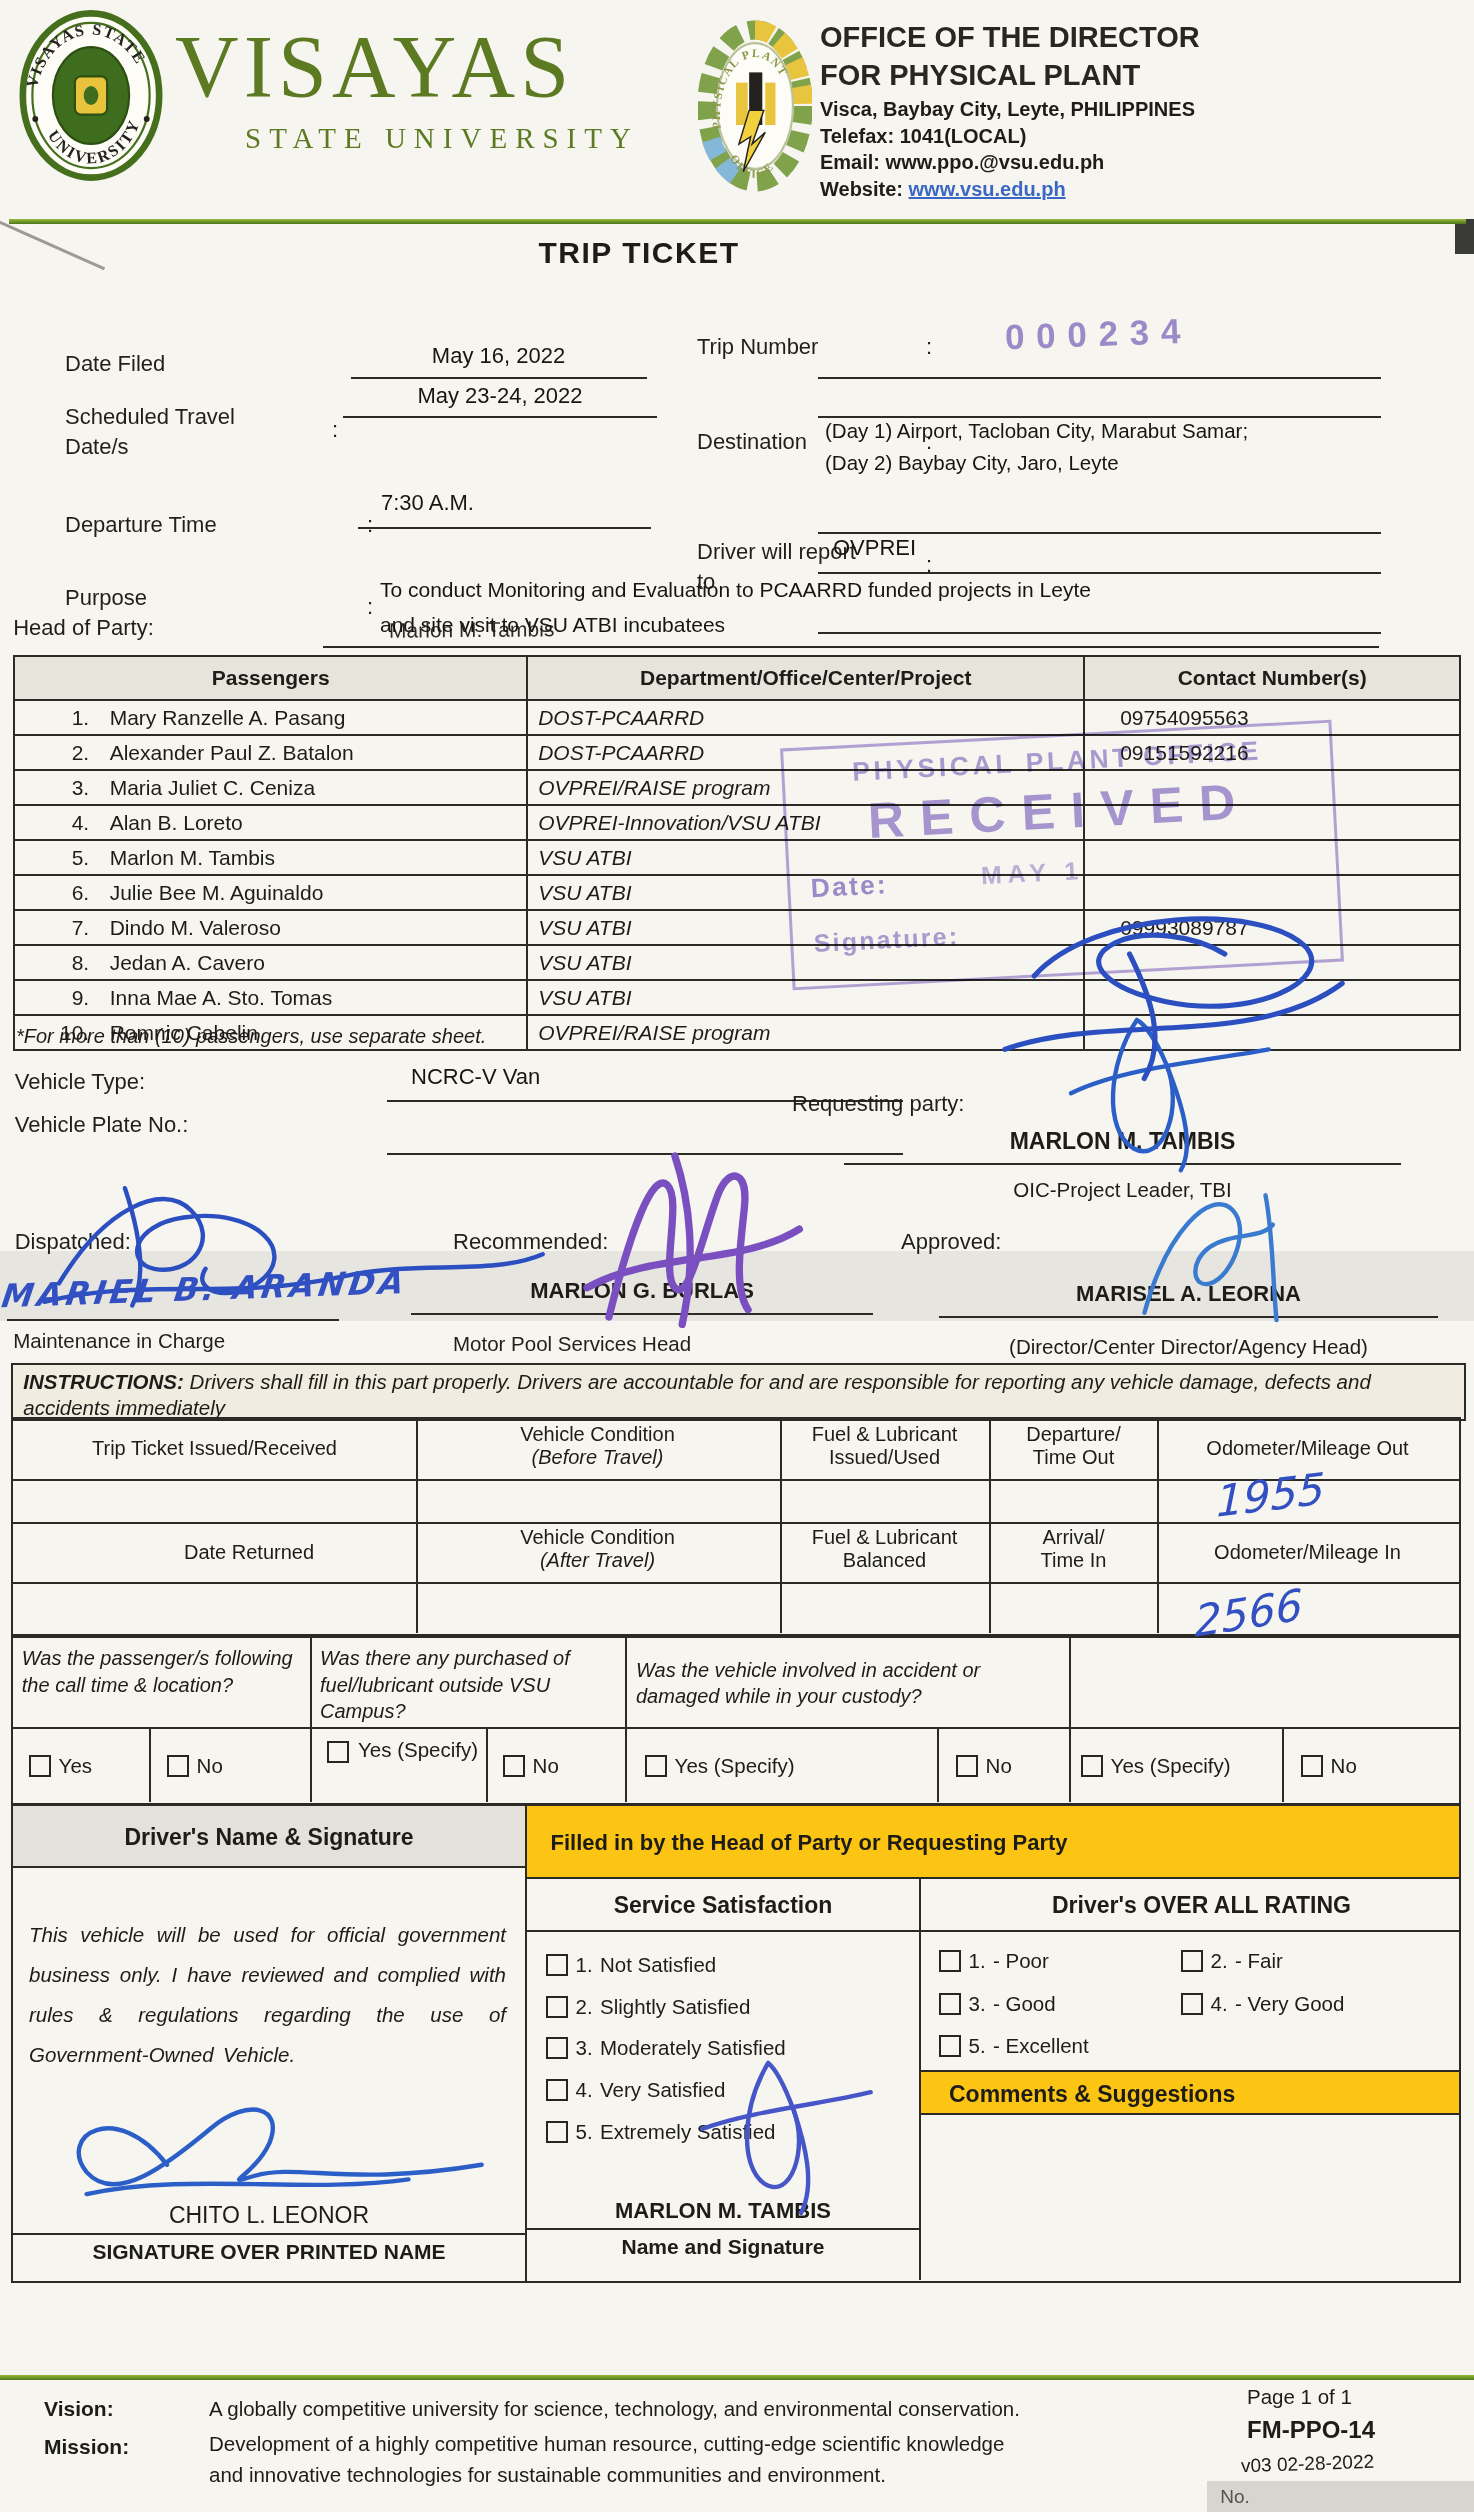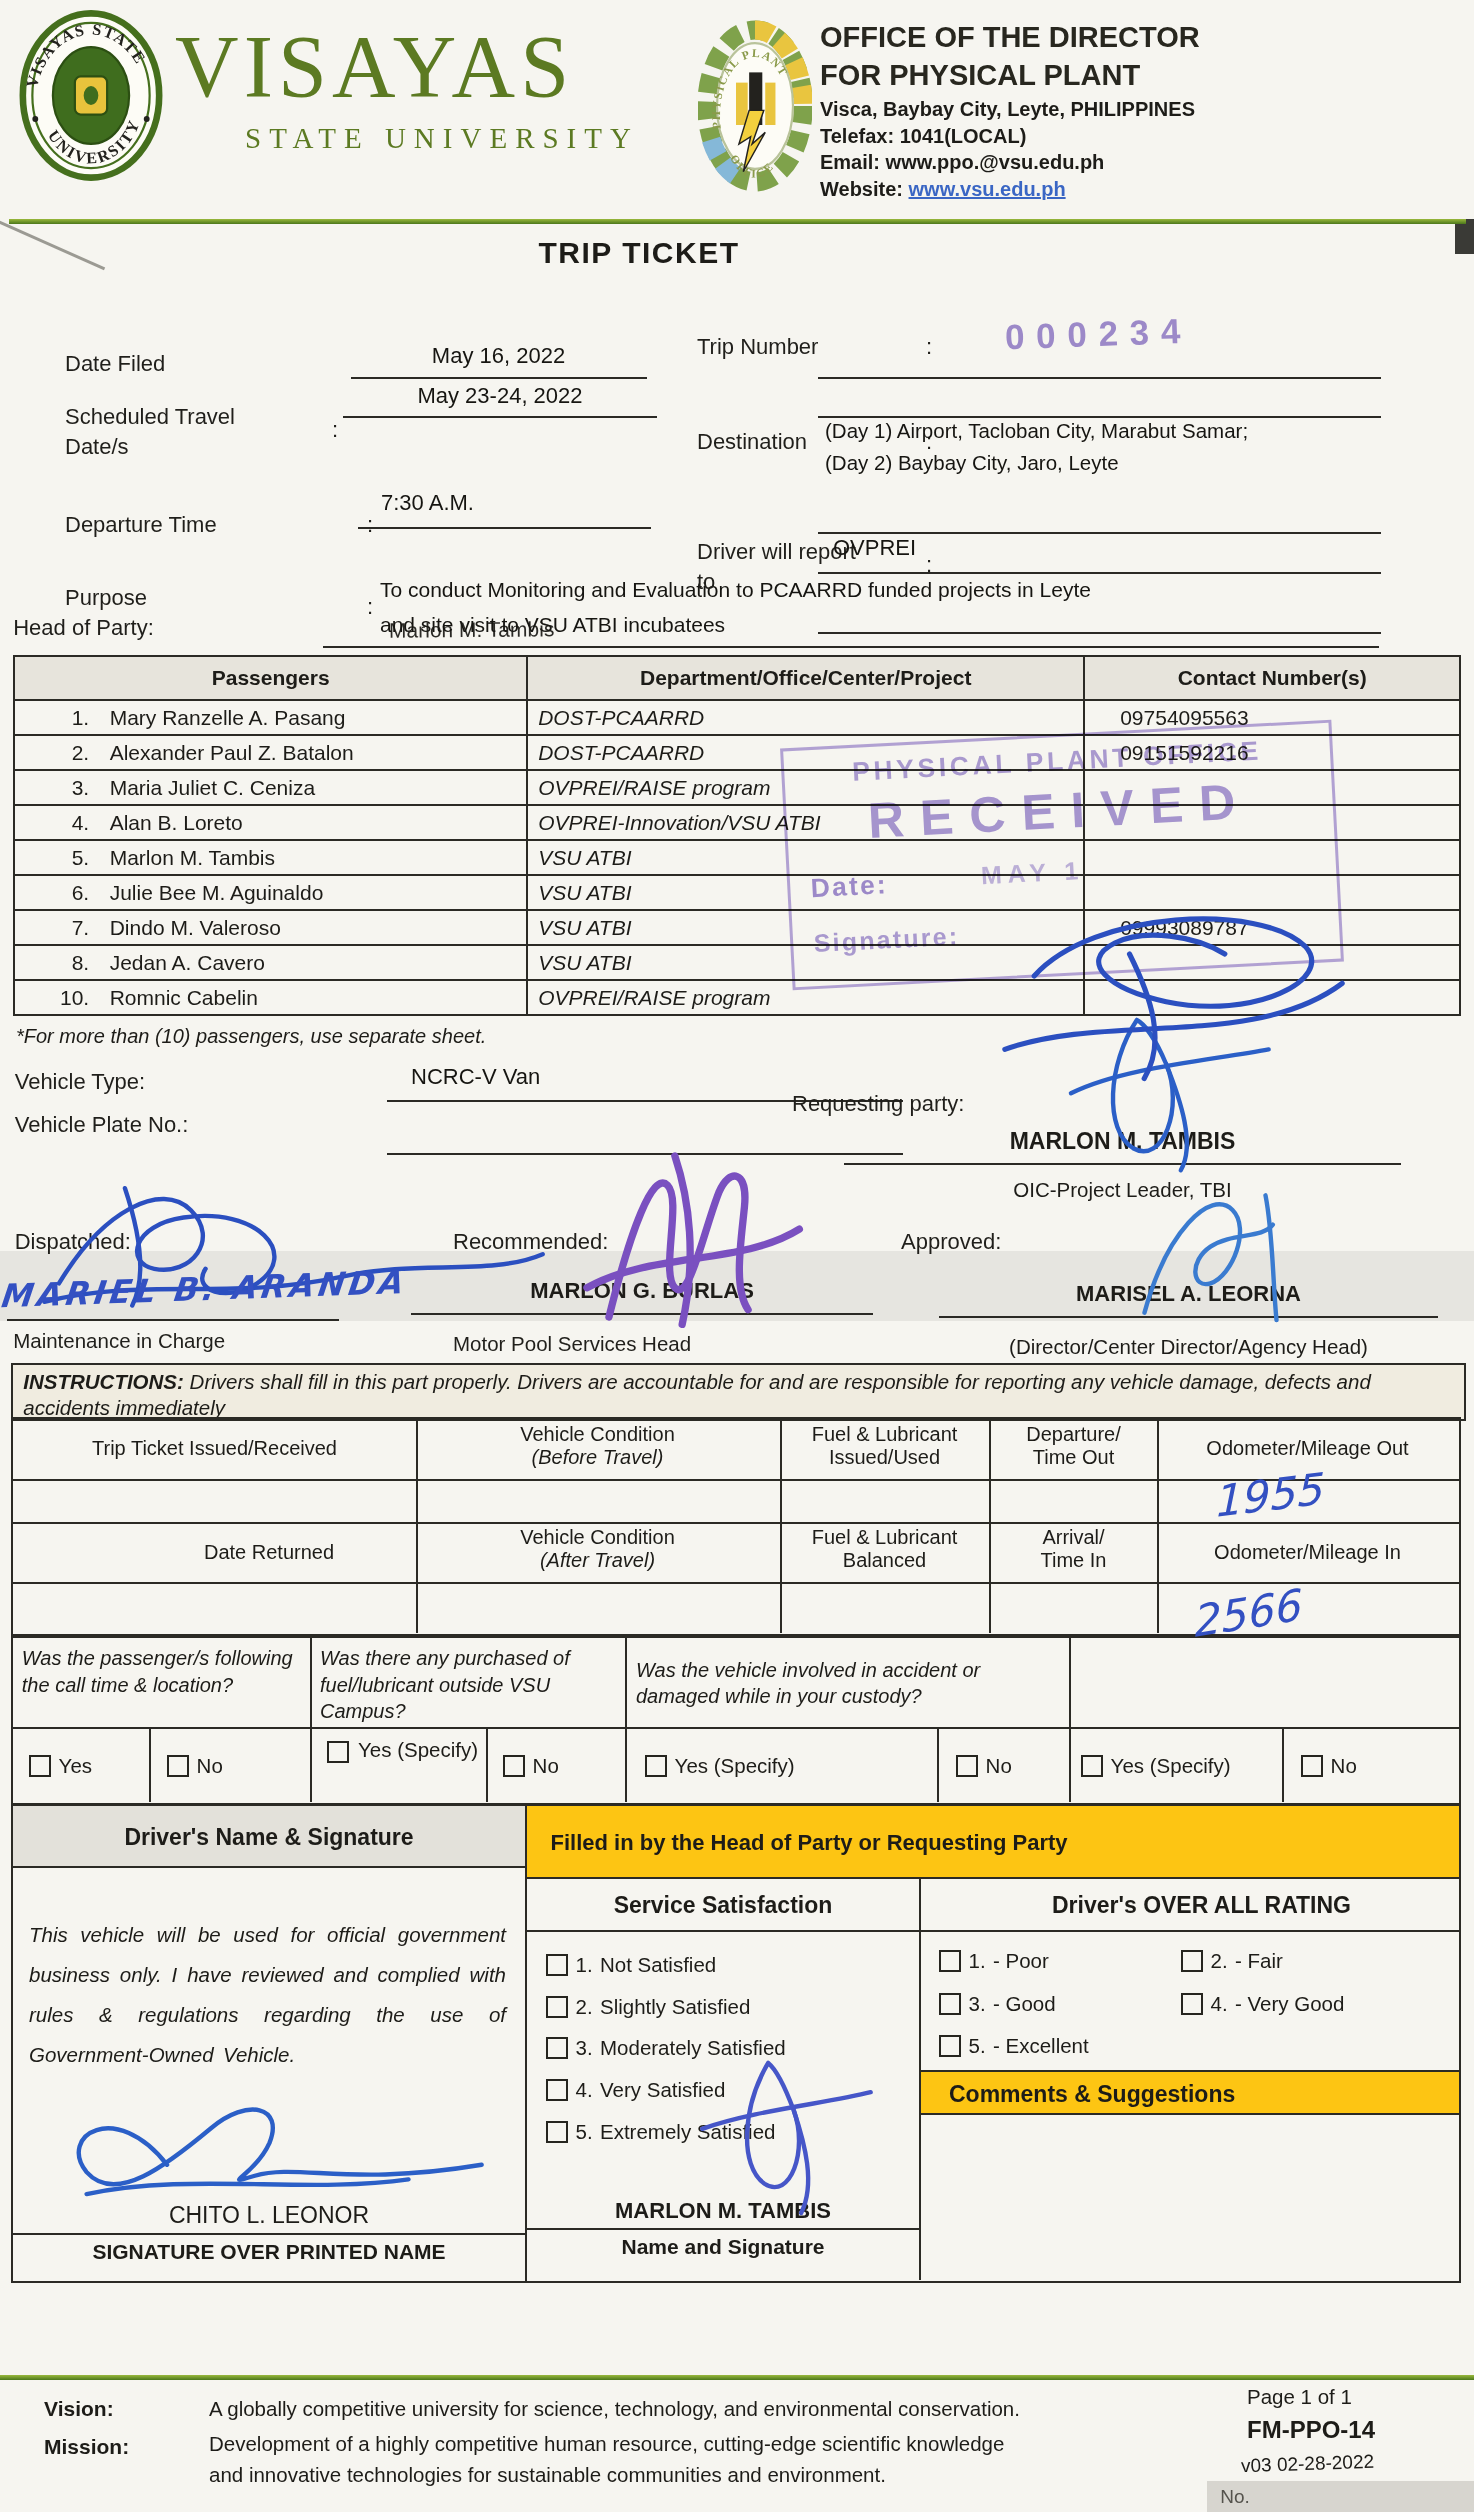--- a/index.html
+++ b/index.html
@@ -192,20 +192,25 @@
         <td><span class="rno">7.</span><span>Dindo M. Valeroso</span></td>
         <td class="dept">VSU ATBI</td>
         <td class="contact">09993089787</td>
       </tr>
       <tr>
         <td><span class="rno">8.</span><span>Jedan A. Cavero</span></td>
         <td class="dept">VSU ATBI</td>
         <td class="contact"></td>
       </tr>
       <tr>
+        <td><span class="rno">9.</span><span>Inna Mae A. Sto. Tomas</span></td>
+        <td class="dept">VSU ATBI</td>
+        <td class="contact"></td>
+      </tr>
+      <tr>
         <td><span class="rno">10.</span><span>Romnic Cabelin</span></td>
         <td class="dept">OVPREI/RAISE program</td>
         <td class="contact"></td>
       </tr>
     </tbody>
       </table>
   </div>
 
   <div class="abs stamp" style="left:786px;top:734px;width:546px;height:236px;border:3.7px solid rgba(132,104,200,.7);transform:rotate(-3deg);z-index:4;">
     <div class="abs b ctr" style="left:0;top:8.8px;width:100%;font-size:26.4px;letter-spacing:3.7px;opacity:.85;">PHYSICAL PLANT OFFICE</div>
@@ -298,21 +303,21 @@
     <div class="abs ctr" style="left:767px;top:4.4px;width:209px;">
       <span>Fuel &amp; Lubricant</span><br>
       <span>Issued/Used</span>
     </div>
     <div class="abs ctr" style="left:976px;top:4.4px;width:169px;">
       <span>Departure/</span><br>
       <span>Time Out</span>
     </div>
     <div class="abs ctr" style="left:1144px;top:17.6px;width:301px;">Odometer/Mileage Out</div>
 
-    <div class="abs ctr" style="left:0;top:122px;width:472px;padding-left:20px;">Date Returned</div>
+    <div class="abs ctr" style="left:0;top:122px;width:472px;">Date Returned</div>
     <div class="abs ctr" style="left:403px;top:107px;width:363px;">
       <span>Vehicle Condition</span><br>
       <span class="i">(After Travel)</span>
     </div>
     <div class="abs ctr" style="left:767px;top:107px;width:209px;">
       <span>Fuel &amp; Lubricant</span><br>
       <span>Balanced</span>
     </div>
     <div class="abs ctr" style="left:976px;top:107px;width:169px;">
       <span>Arrival/</span><br>

